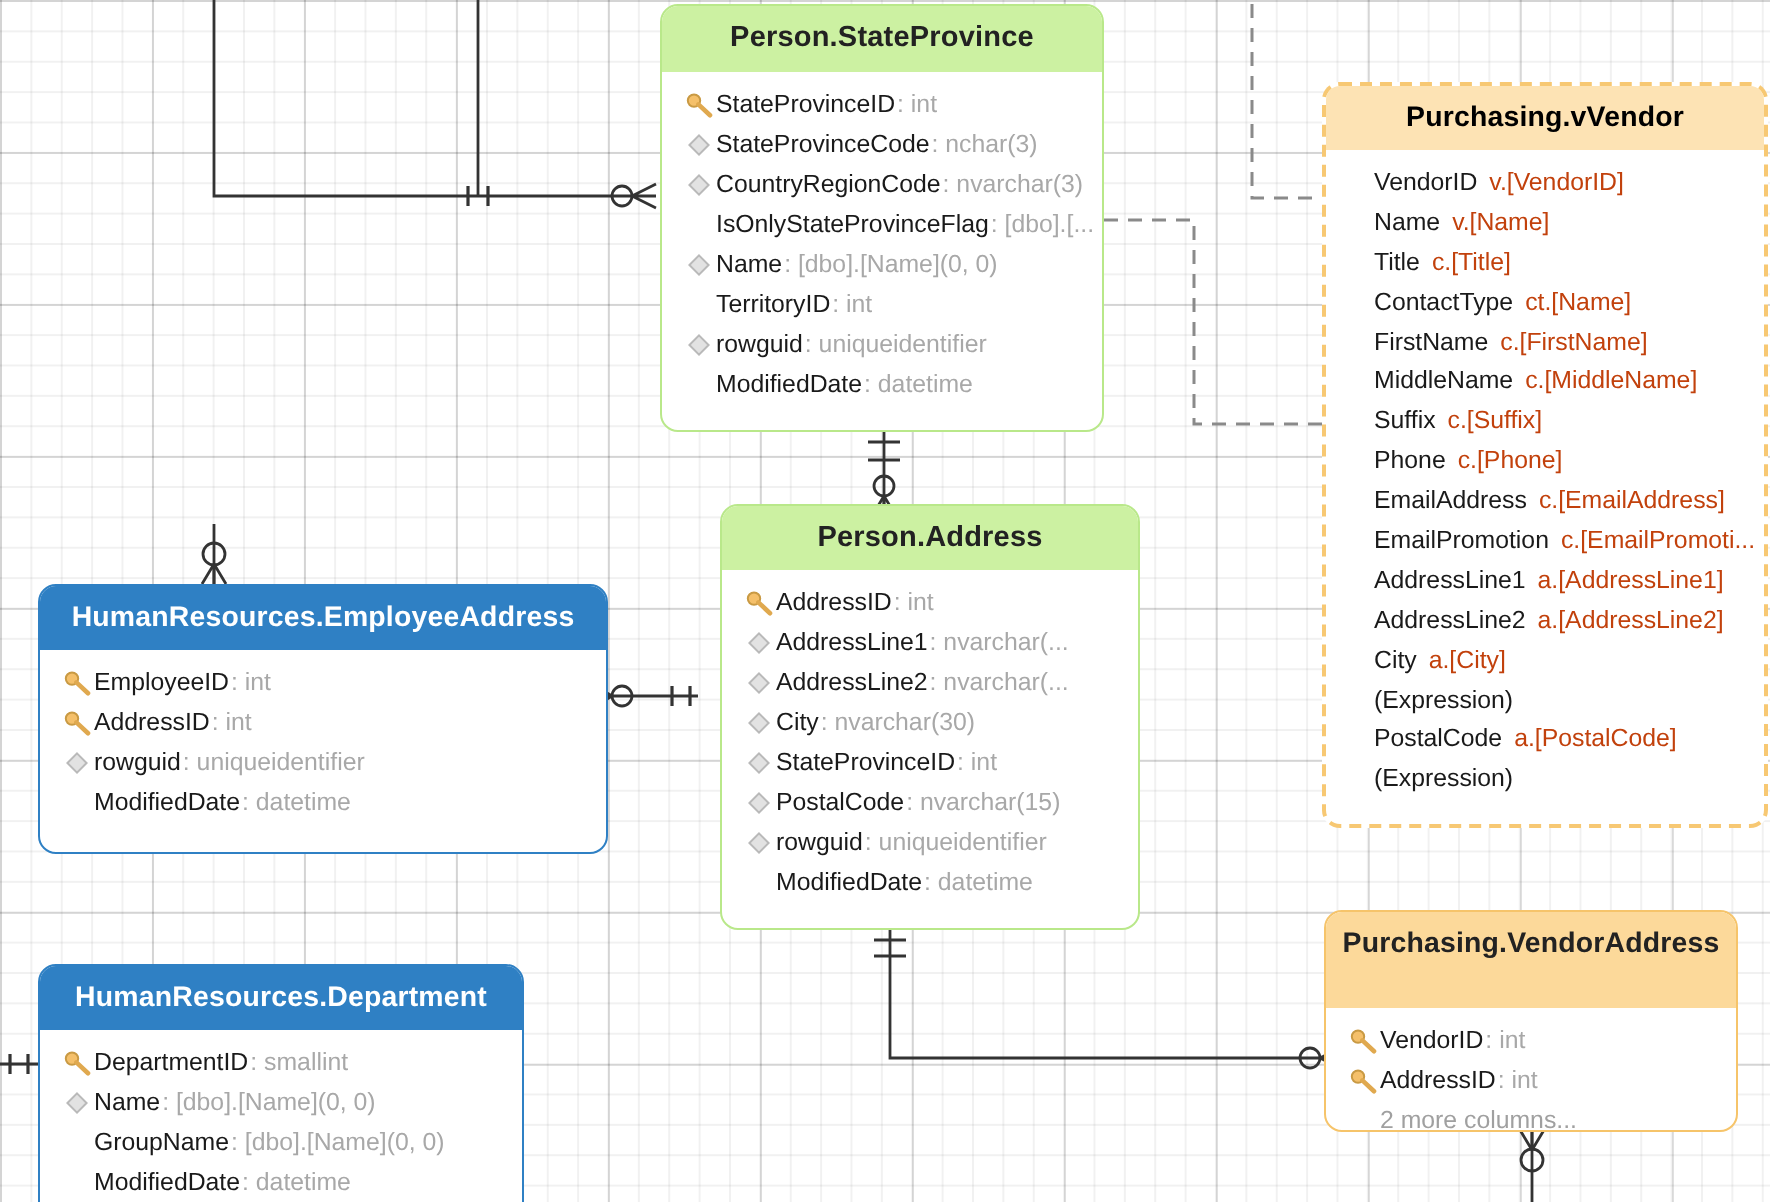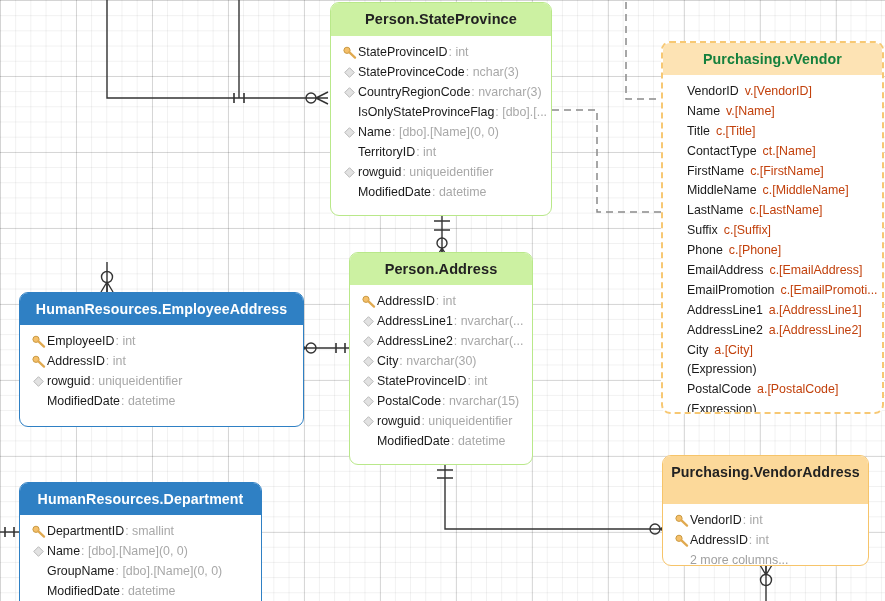--- a/index.html
+++ b/index.html
@@ -52,25 +52,25 @@
   .green{border:1.6px solid #b9e88a;}
   .green .hdr{background:#ccf1a2;color:#222;}
   
   .blue{border:1.6px solid #2f80c4;}
   .blue .hdr{background:#2f80c4;color:#ffffff;}
   
   .orange{border:1.6px solid #f6c46a;}
   .orange .hdr{background:#fcd99a;color:#222;}
   
   .view{border:2px dashed #f7c873;background:#ffffff;}
-  .view .hdr{background:#fde3b4;color:#15803d;}
+  .view .hdr{background:#fde3b4;color:#000000;}
 
   #t_stateprovince{left:330px;top:2px;width:222px;height:214px;}
   #t_stateprovince .hdr{height:33px;line-height:33px;font-size:14.5px;}
-  #t_address{left:349px;top:252px;width:184px;height:213px;}
+  #t_address{left:360px;top:252px;width:210px;height:213px;}
   #t_address .hdr{height:32px;line-height:32px;font-size:14.5px;}
   #t_empaddr{left:19px;top:292px;width:285px;height:135px;}
   #t_empaddr .hdr{height:32px;line-height:32px;font-size:14.2px;}
   #t_dept{left:19px;top:482px;width:243px;height:169px;}
   #t_dept .hdr{height:32px;line-height:32px;font-size:14.2px;}
   #t_vendoraddr{left:662px;top:455px;width:207px;height:111px;}
   #t_vendoraddr .hdr{height:48px;line-height:32px;font-size:14.2px;}
   #v_vvendor{left:661px;top:41px;width:223px;height:373px;}
   #v_vvendor .hdr{height:32px;line-height:32px;font-size:14.2px;}
   #v_vvendor .row{padding-left:24px;height:19.9px;}
@@ -403,24 +403,20 @@
       </div>
     <div class="row">
         <span class="cname">FirstName</span>
         <span class="vexpr">c.[FirstName]</span>
       </div>
     <div class="row">
         <span class="cname">MiddleName</span>
         <span class="vexpr">c.[MiddleName]</span>
       </div>
     <div class="row">
-        <span class="cname">LastName</span>
-        <span class="vexpr">c.[LastName]</span>
-      </div>
-    <div class="row">
         <span class="cname">Suffix</span>
         <span class="vexpr">c.[Suffix]</span>
       </div>
     <div class="row">
         <span class="cname">Phone</span>
         <span class="vexpr">c.[Phone]</span>
       </div>
     <div class="row">
         <span class="cname">EmailAddress</span>
         <span class="vexpr">c.[EmailAddress]</span>

